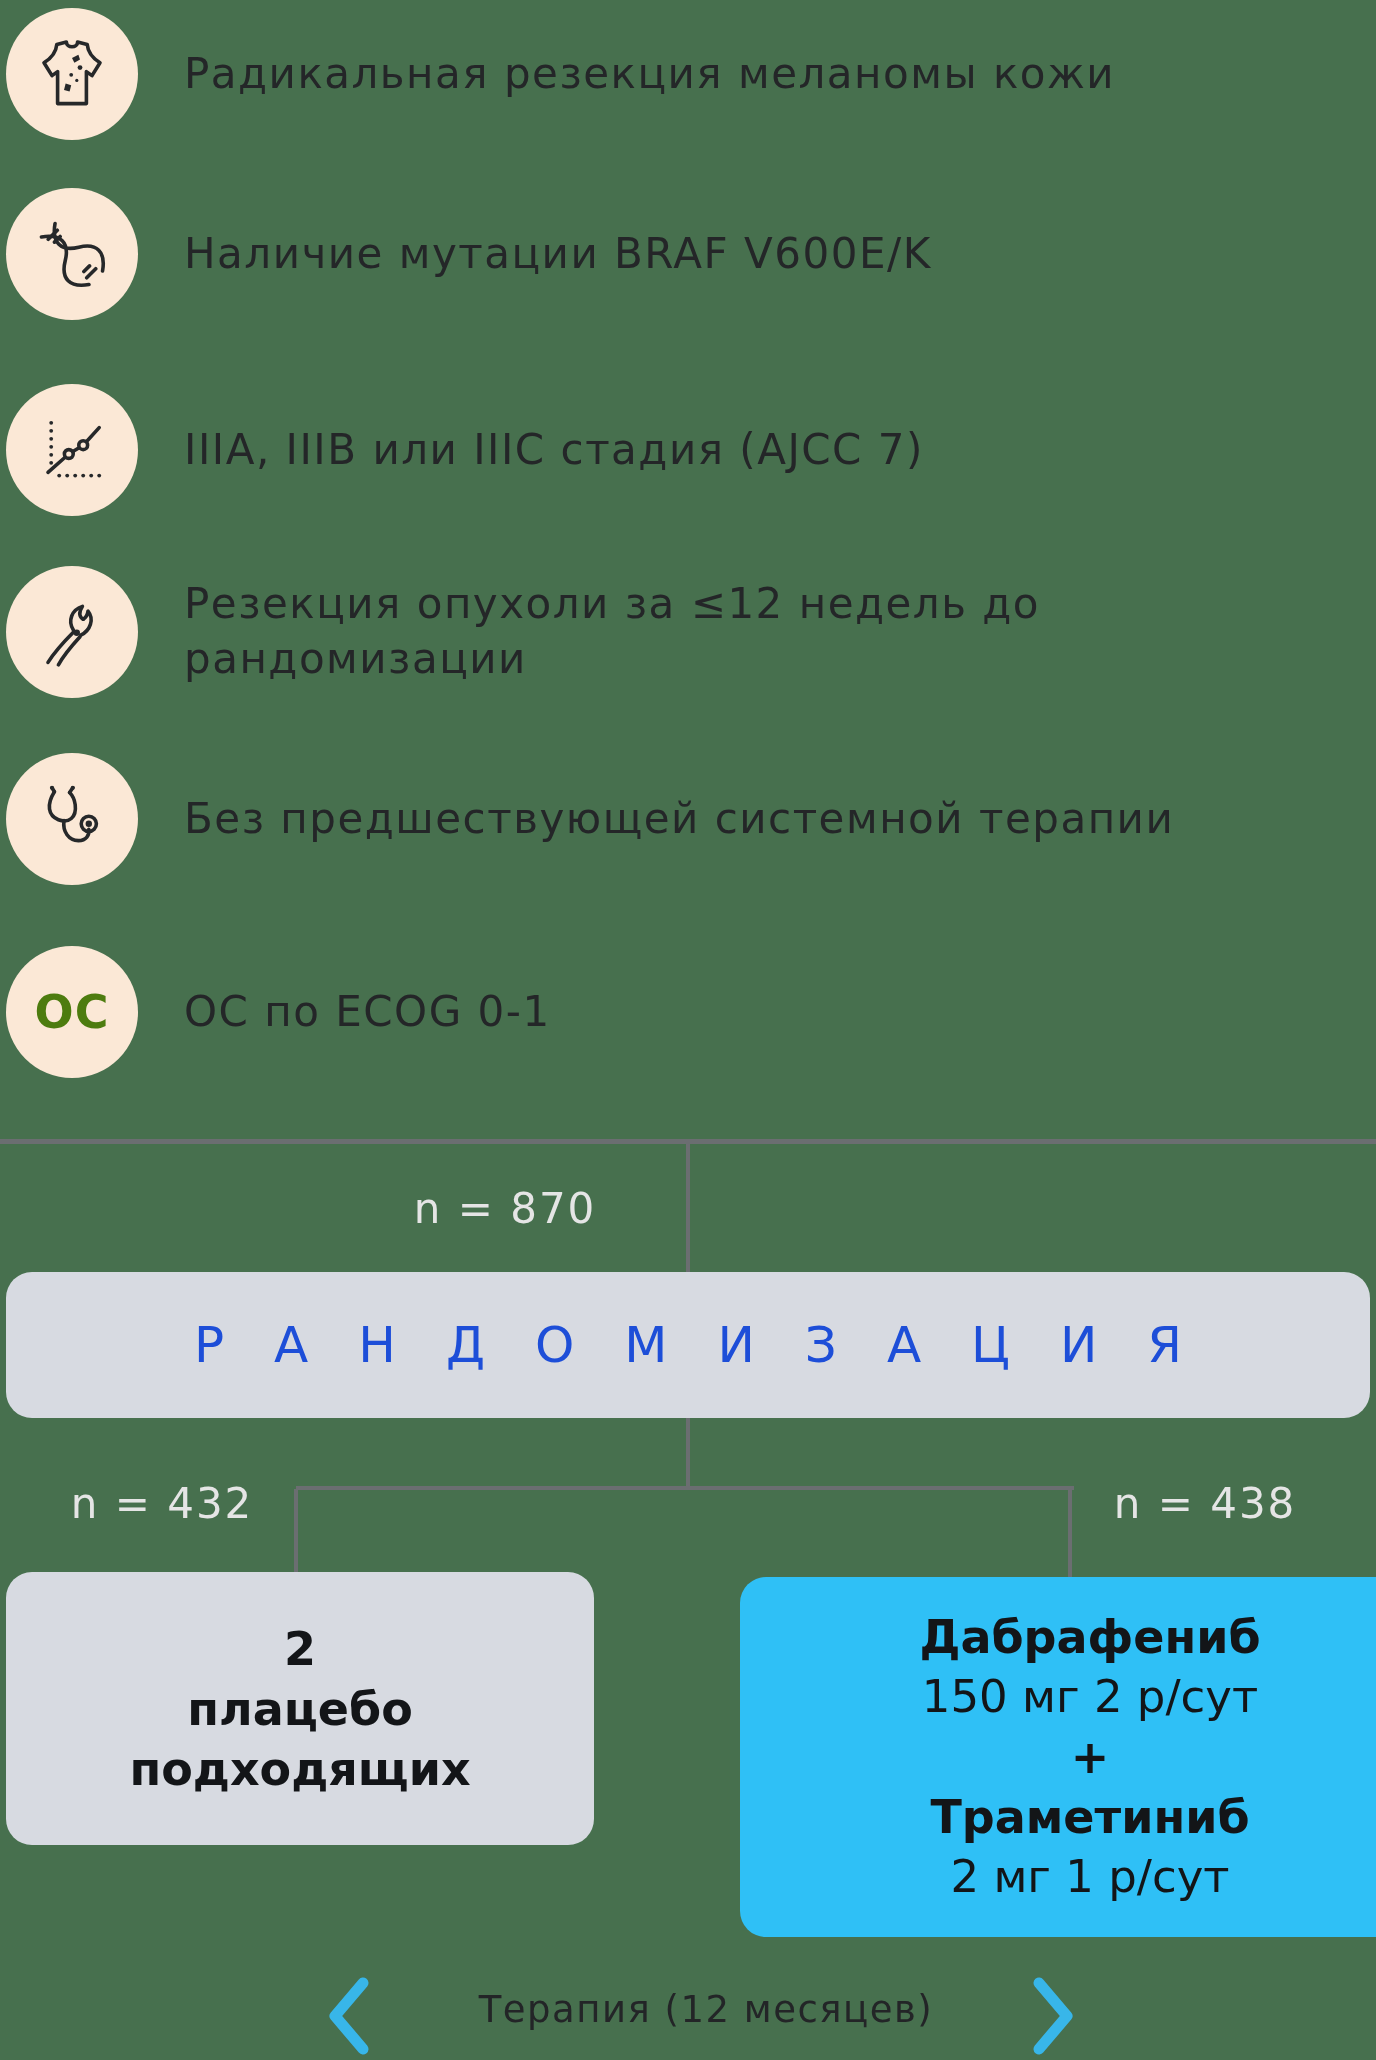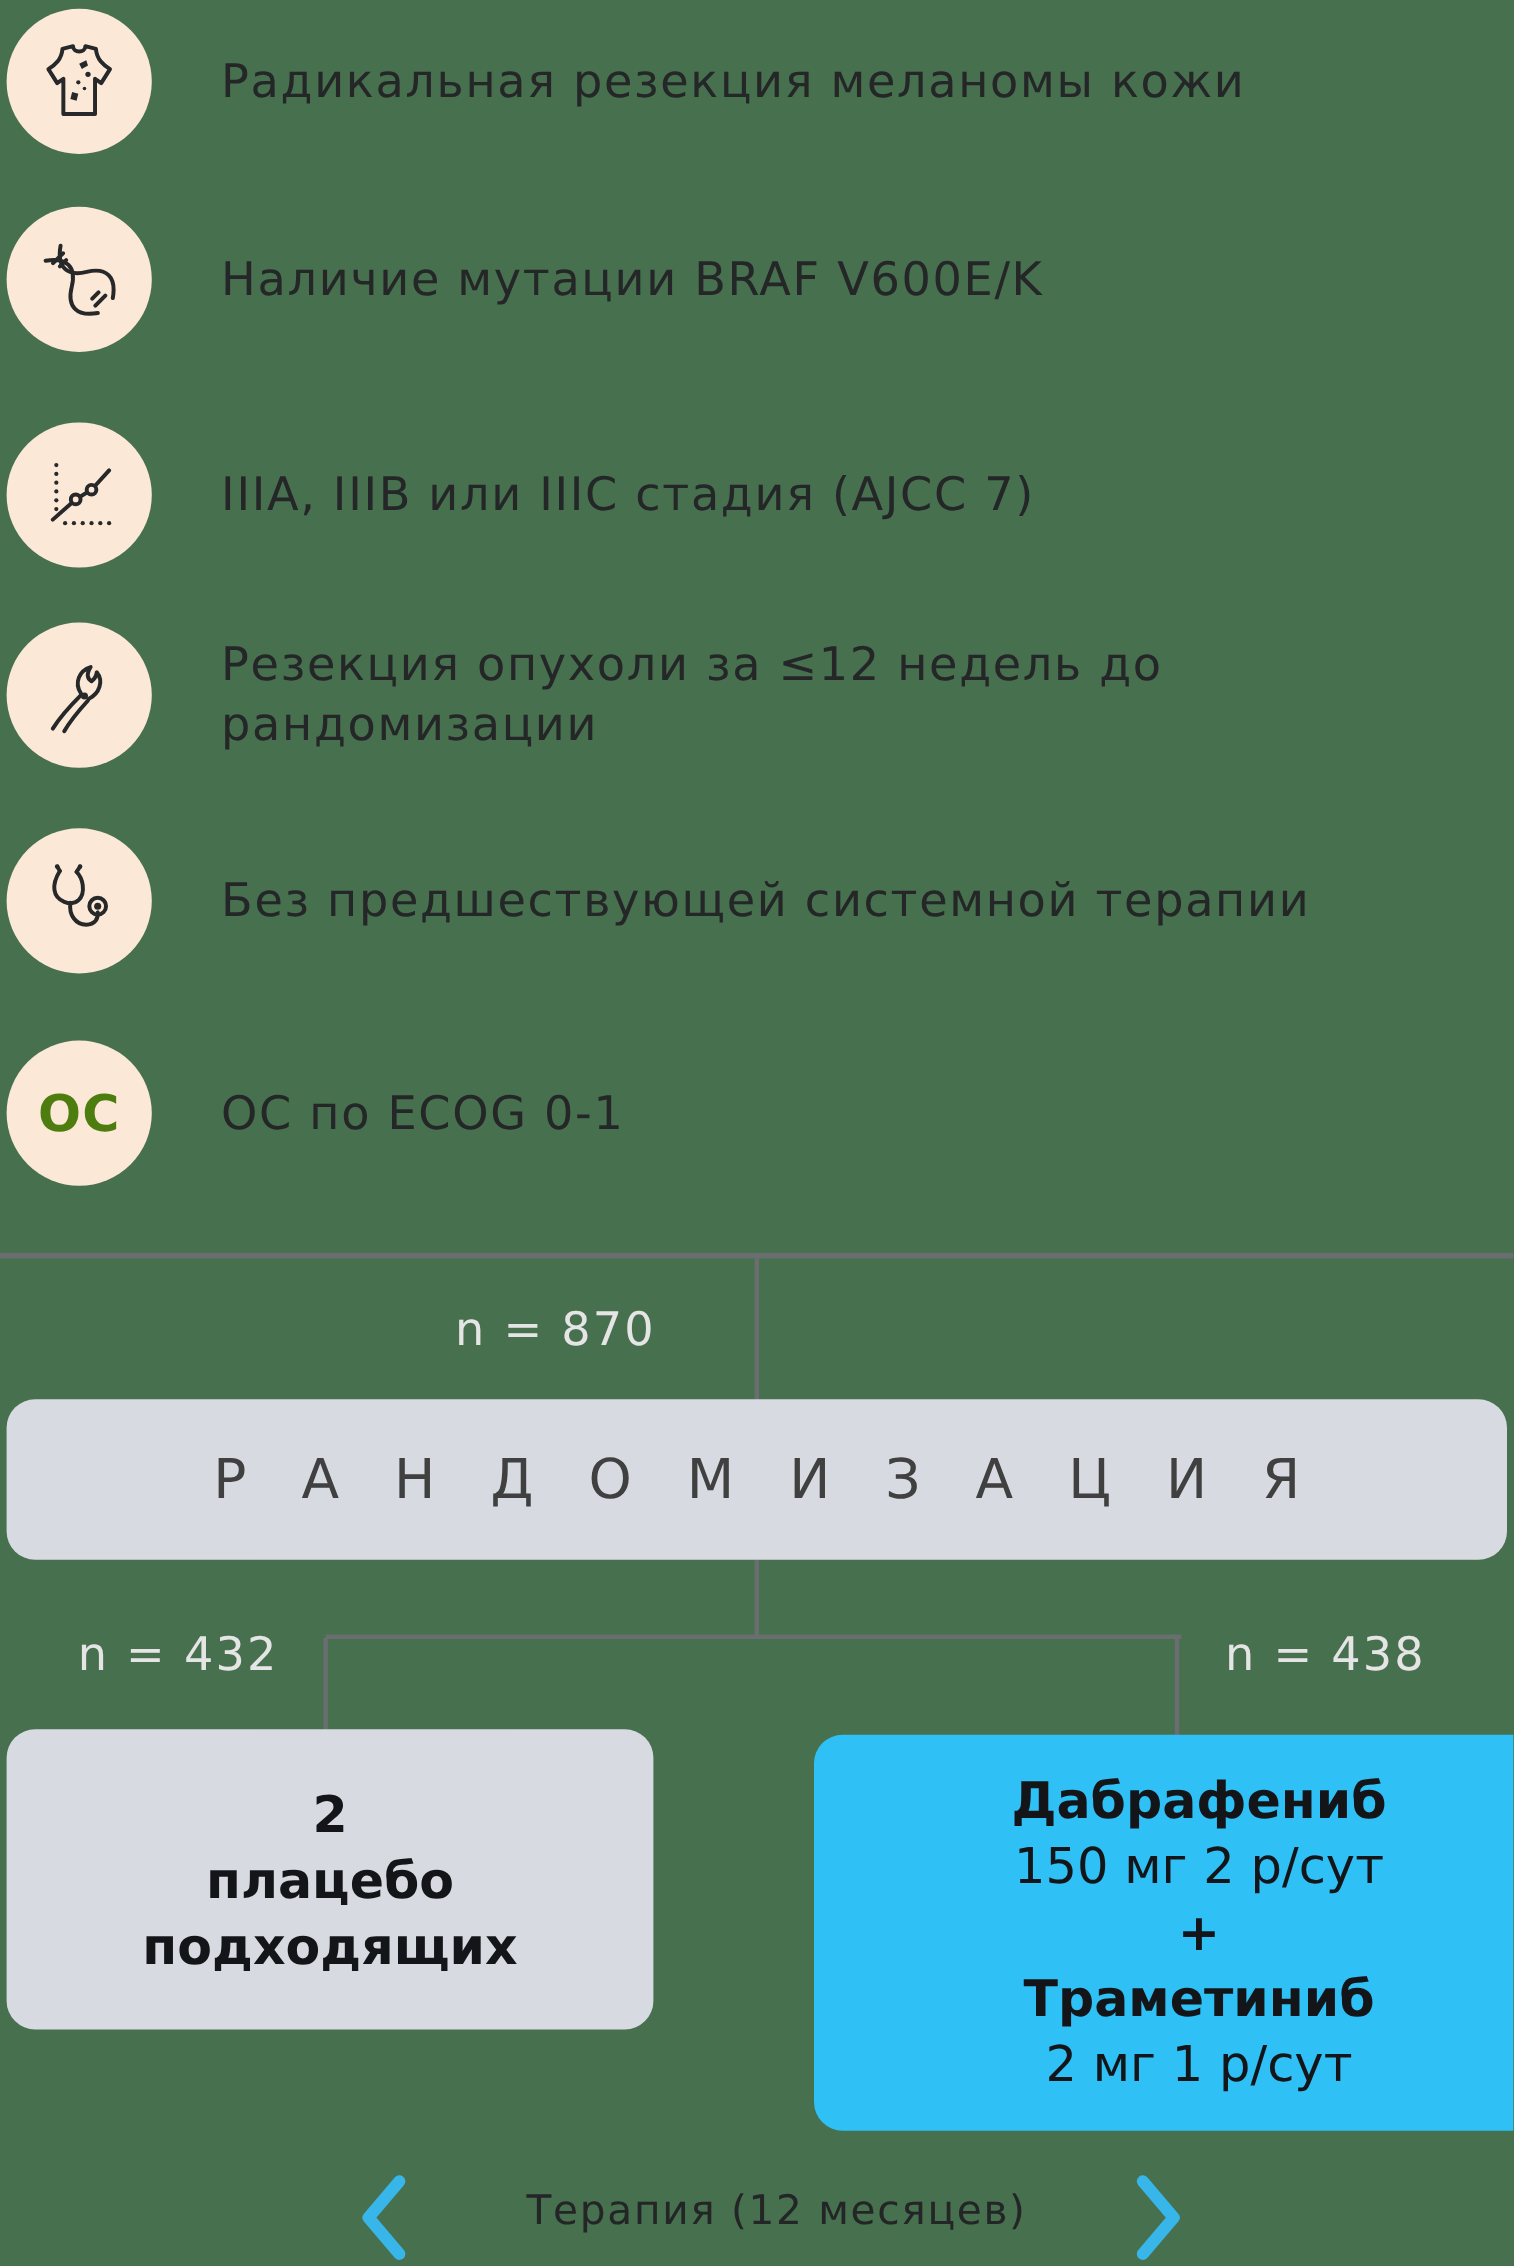--- a/index.html
+++ b/index.html
@@ -1,21 +1,21 @@
 <!DOCTYPE html>
 <html><head>
 <meta charset="utf-8">
 <style>
   html,body{margin:0;padding:0;background:#47704E;}
   .canvas{
     position:relative;width:1376px;height:2060px;background:#47704E;
     font-family:"DejaVu Sans","Liberation Sans",sans-serif;overflow:hidden;
   }
   
-  .crit-row{position:absolute;left:6px;display:flex;align-items:center;min-height:132px;gap:17px;}
+  .crit-row{position:absolute;left:6px;display:flex;align-items:center;min-height:132px;}
   .crit-circle{
     flex:0 0 132px;width:132px;height:132px;border-radius:50%;
     background:#FBE8D6;display:flex;align-items:center;justify-content:center;
   }
   .crit-circle svg{display:block;}
   .crit-text{
     margin-left:46px;font-size:42px;line-height:1.30;color:#242628;
     letter-spacing:1.5px;max-width:1150px;
   }
   .crit-text.wrap{max-width:900px;}
@@ -25,21 +25,21 @@
   
   .n-label{
     position:absolute;font-size:42px;color:#e5e5e5;letter-spacing:2px;text-align:center;
   }
   
   .rand-box{
     position:absolute;left:6px;top:1272px;width:1364px;height:146px;border-radius:26px;
     background:#D7DAE1;display:flex;align-items:center;justify-content:center;
   }
   .rand-label{
-    font-size:50px;color:#404040;letter-spacing:50px;padding-left:50px;white-space:nowrap;
+    font-size:50px;color:#1d4ed8;letter-spacing:50px;padding-left:50px;white-space:nowrap;
   }
   .arm-box{
     position:absolute;border-radius:26px;display:flex;flex-direction:column;
     align-items:center;justify-content:center;text-align:center;color:#131518;
   }
   .arm-box .b{font-weight:bold;font-size:46px;line-height:60px;}
   .arm-box .r{font-weight:normal;font-size:45px;line-height:60px;}
   .placebo-box{left:6px;top:1572px;width:588px;height:273px;background:#D7DAE1;}
   .combo-box{left:740px;top:1577px;width:620px;height:360px;background:#2FC0F6;padding-left:40px;}
   

